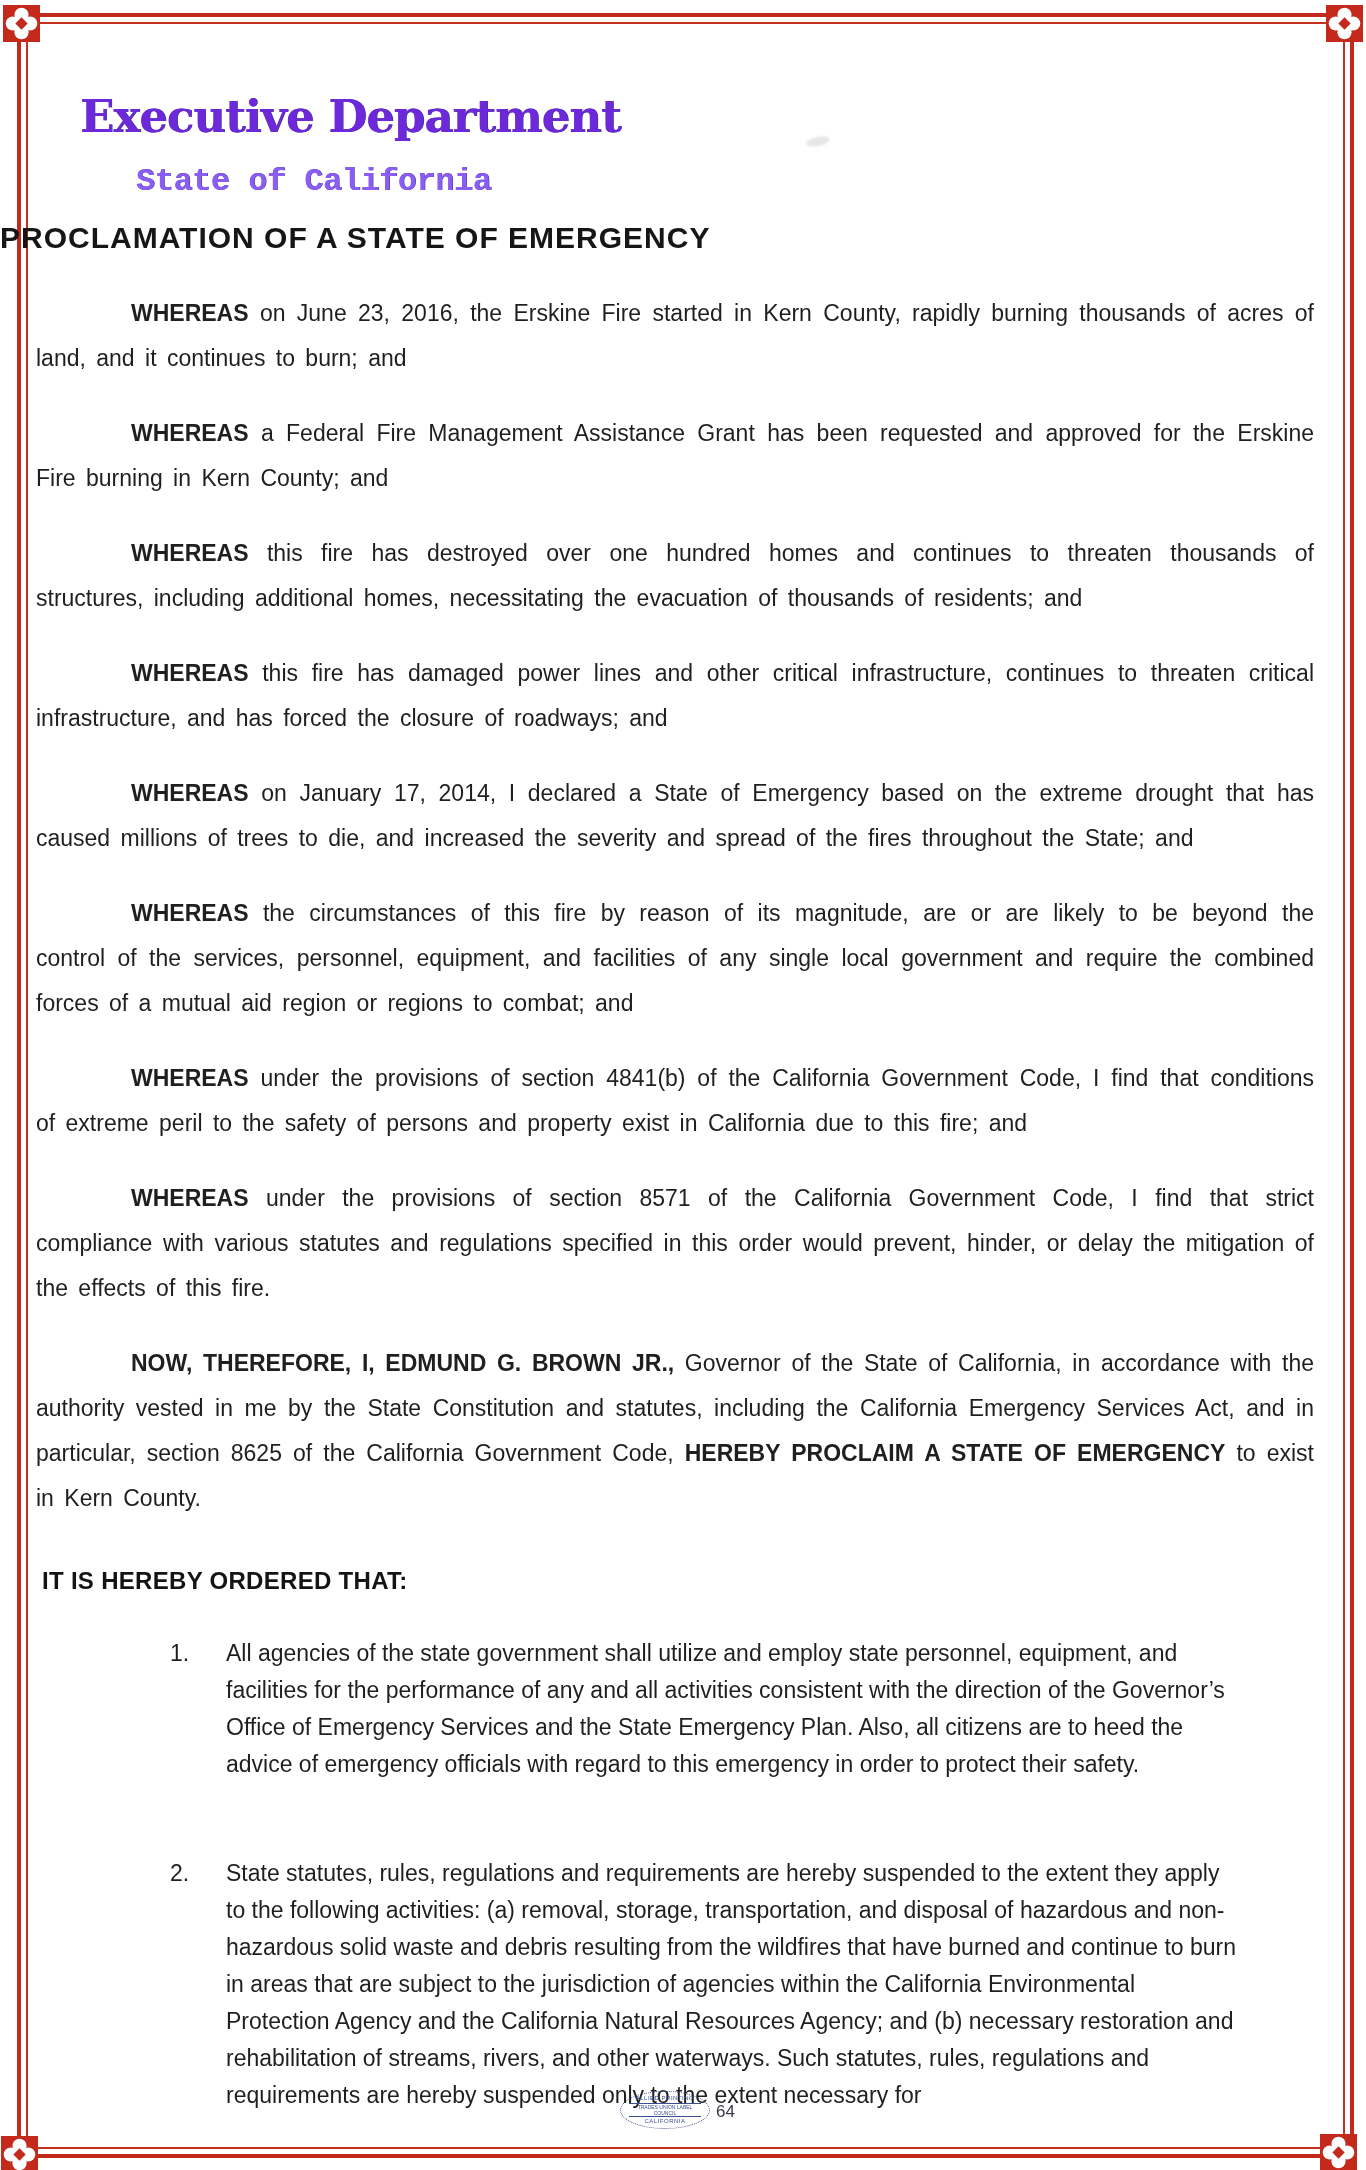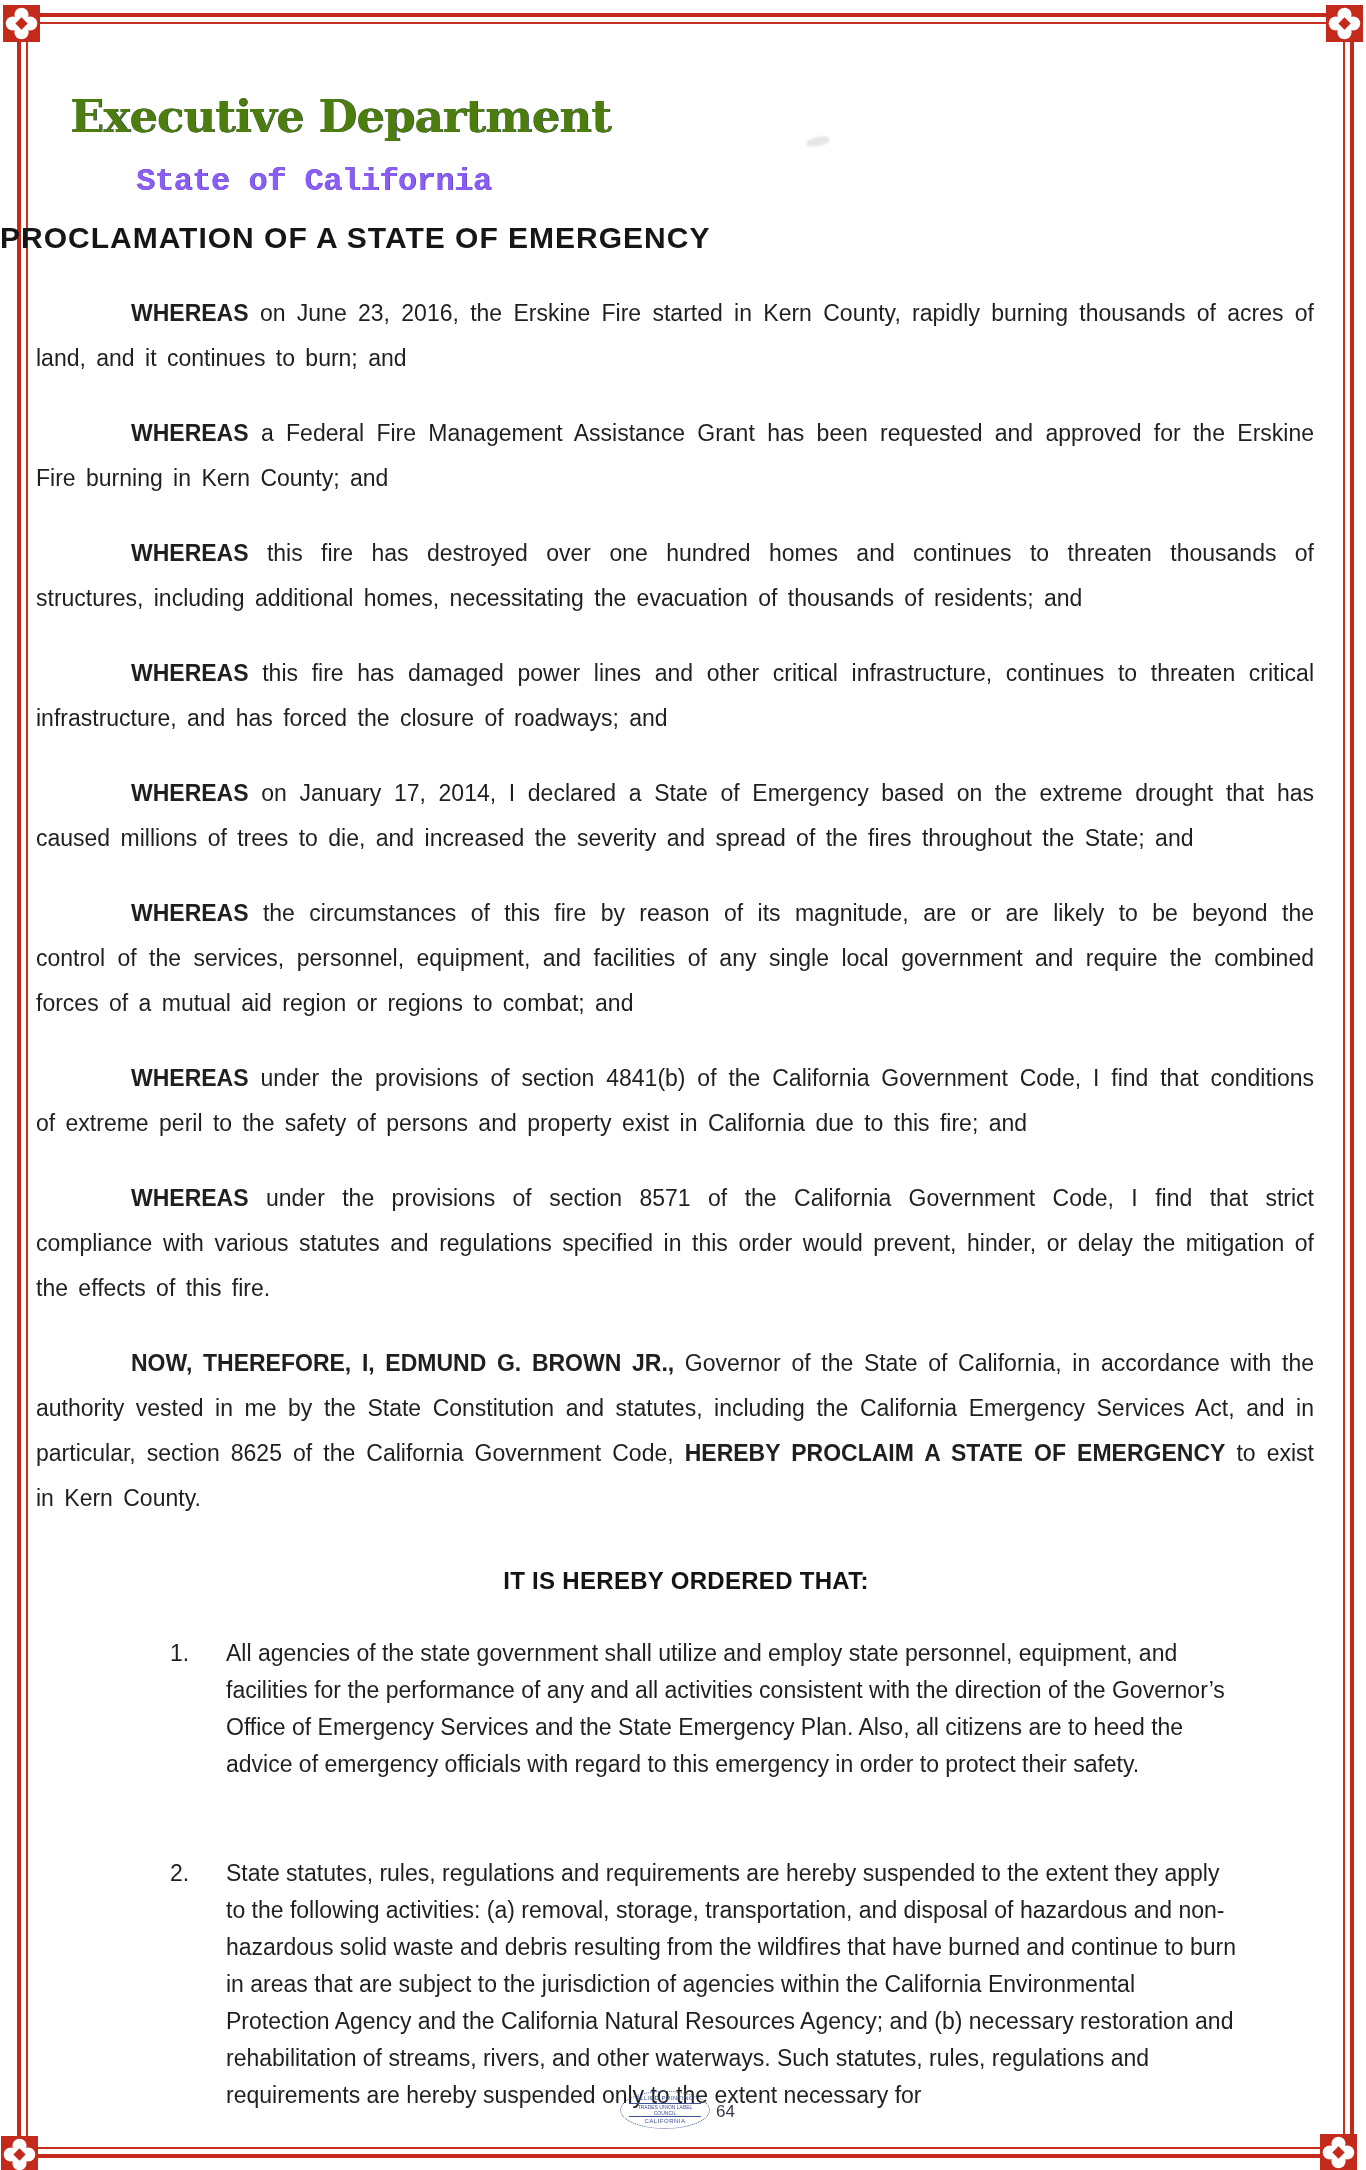--- a/index.html
+++ b/index.html
@@ -21,23 +21,23 @@
     border:2px solid #c5301f; pointer-events:none;
   }
   .corner { position:absolute; width:37px; height:37px; }
   .corner.tl { top:5px;  left:3px; }
   .corner.tr { top:5px;  left:1326px; }
   .corner.bl { top:2136px; left:1px; }
   .corner.br { top:2134px; left:1320px; }
 
   
   .header-dept {
-    position:absolute; top:90px; left:70px;
+    position:absolute; top:90px; left:80px;
     font-family:"DejaVu Serif", serif; font-weight:bold;
-    font-size:45px; color:#4d7c0f; letter-spacing:-1px;
+    font-size:45px; color:#6d28d9; letter-spacing:-1px;
     text-shadow:0.6px 0 0 #2c3a80;
   }
   .header-state {
     position:absolute; top:163px; left:136px;
     font-family:Liberation Mono, monospace; font-weight:bold;
     font-size:32px; color:#8b5cf6; letter-spacing:-0.5px;
     text-shadow:0.5px 0 0 #2c3a80;
   }
 
   .title {
@@ -49,21 +49,21 @@
   .content { position:absolute; top:291px; left:36px; width:1294px; }
   .para {
     margin:0 16px 30px 0;
     font-size:23px; line-height:45px;
     text-align:justify; text-indent:95px; word-spacing:4px;
   }
   .b { font-weight:bold; }
 
   .ordered-heading {
     font-size:24px; font-weight:bold; letter-spacing:0.3px;
-    margin:46px 0 0 6px; color:#141414;text-align:center;
+    margin:46px 0 0 6px; color:#141414;
   }
   .olist { margin-top:40px; }
   .item {
     display:flex; margin:0 0 72px 134px;
     font-size:23px; line-height:37px; text-align:left;
   }
   .item .num { width:56px; flex:none; }
   .item .txt { width:1012px; }
 
   

